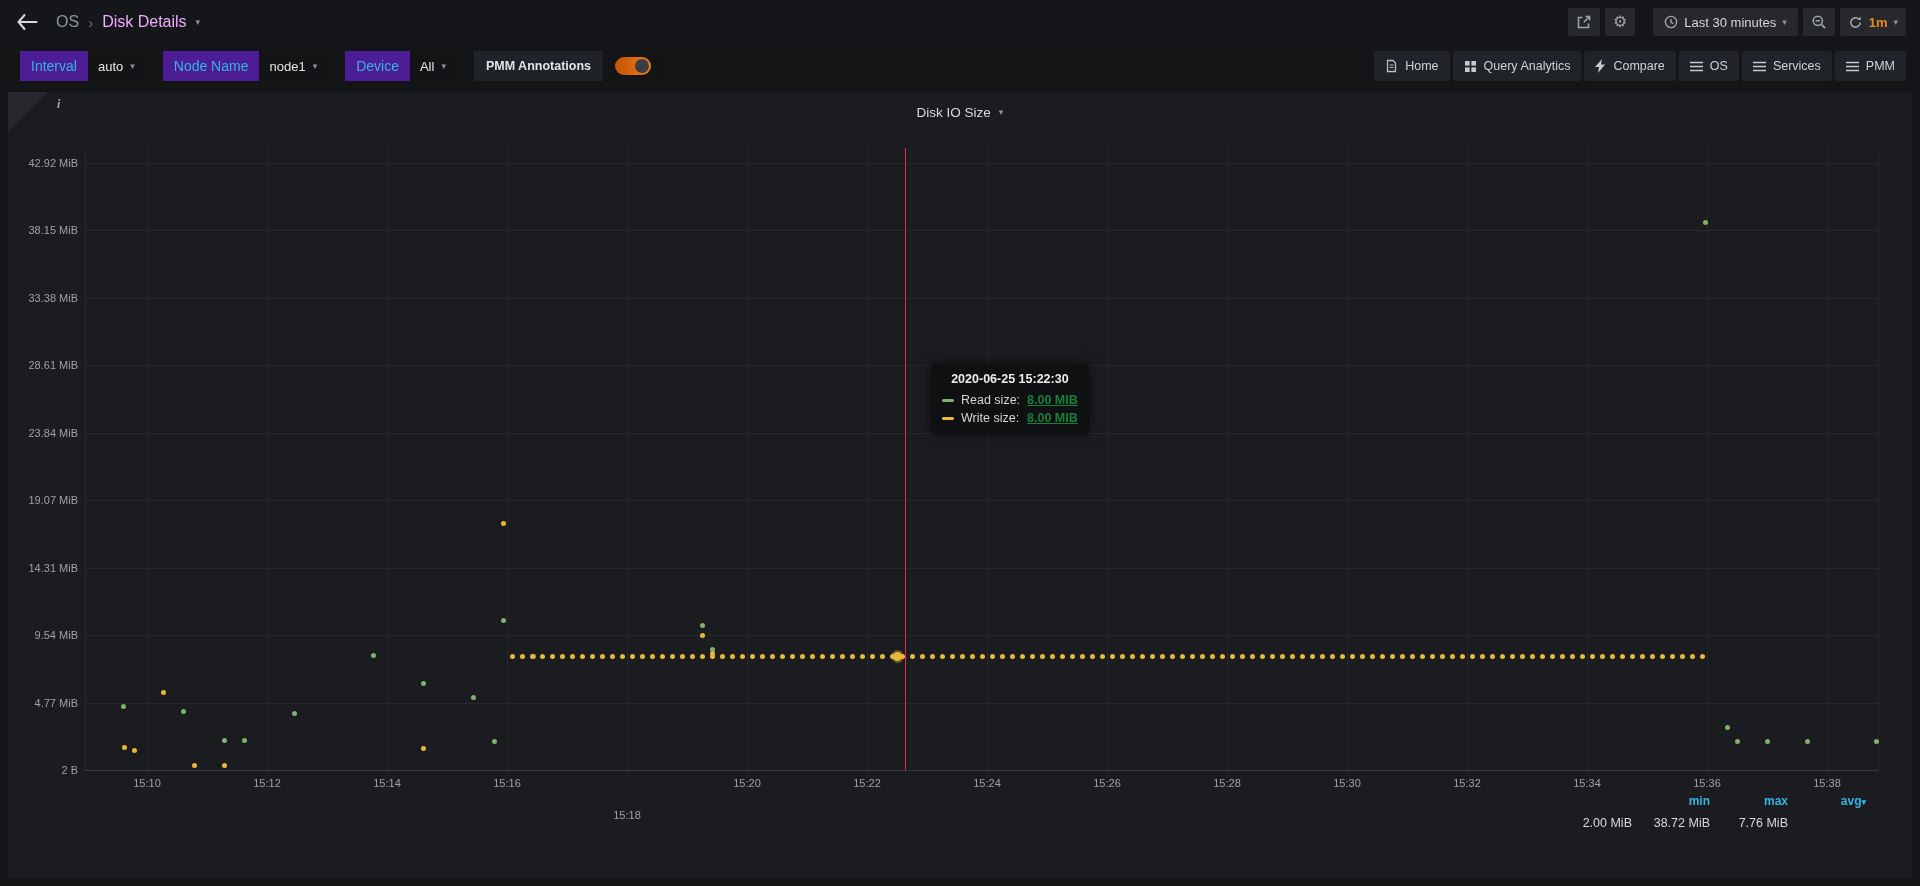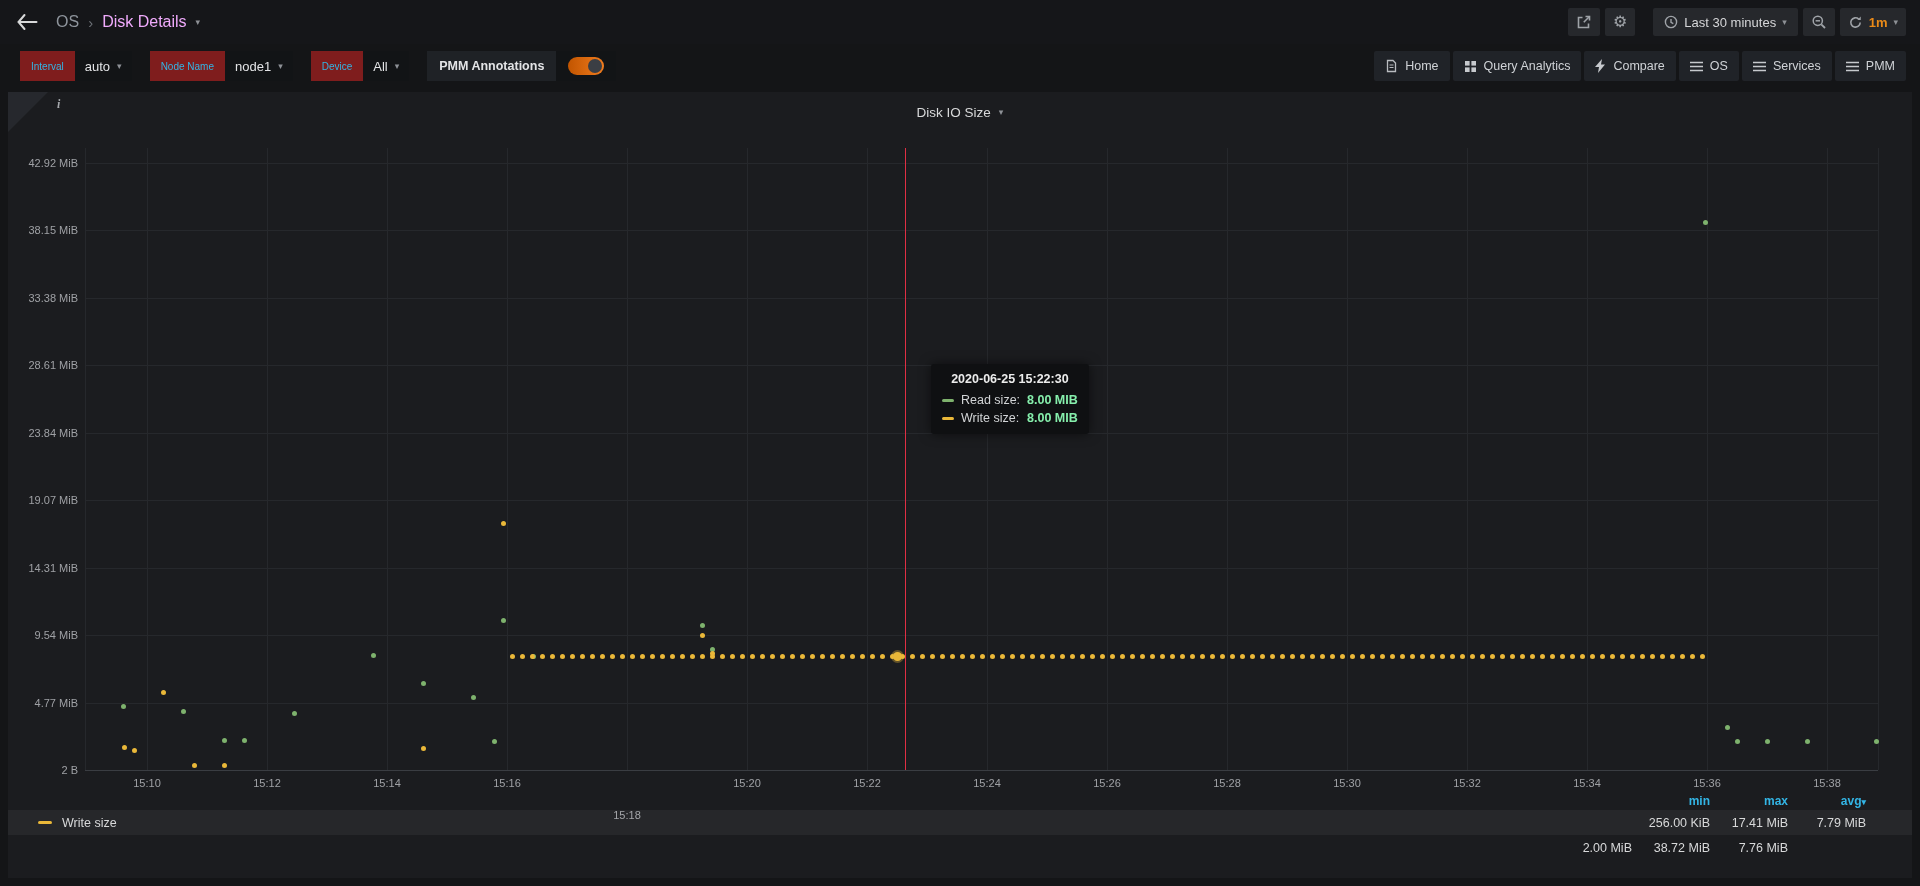--- a/index.html
+++ b/index.html
@@ -19,21 +19,21 @@
   .tool-btn { height:28px; min-width:30px; background:#26282c; border:none; border-radius:2px; color:#9fa3a8; display:flex; align-items:center; justify-content:center; gap:6px; padding:0 8px; cursor:pointer; font-family:inherit; }
   .tool-btn.text { color:#d5d6d8; font-size:13px; padding:0 11px; }
   .tool-btn .orange { color:#eb8b18; font-weight:bold; font-size:13px; }
   .gear-glyph { font-size:16px; line-height:1; }
   .group-gap { width:8px; }
 
   
   .submenu { height:44px; display:flex; align-items:center; justify-content:space-between; padding:0 14px 0 20px; }
   .vars { display:flex; align-items:center; gap:18px; }
   .var-group { display:flex; align-items:stretch; height:30px; }
-  .var-label { background:#7f1d1d; color:#33b5e5; font-size:10px; display:flex; align-items:center; padding:0 11px; }
+  .var-label { background:#4c1d95; color:#33b5e5; font-size:14px; display:flex; align-items:center; padding:0 11px; }
   .var-value { background:#121416; color:#e3e4e6; font-size:13px; display:flex; align-items:center; gap:7px; padding:0 10px; cursor:pointer; }
   .ann-label { background:#1f2226; color:#e3e4e6; font-size:12.5px; font-weight:bold; display:flex; align-items:center; padding:0 12px; }
   .toggle-wrap { background:#121416; display:flex; align-items:center; padding:0 12px; cursor:pointer; }
   .toggle { width:36px; height:18px; border-radius:10px; background:linear-gradient(90deg,#c25500,#f07c1e); position:relative; }
   .toggle .knob { position:absolute; right:2px; top:2px; width:14px; height:14px; border-radius:50%; background:#3b3e44; }
   .navlinks { display:flex; align-items:center; gap:3px; }
   .navlink { height:30px; background:#202328; border:none; border-radius:2px; color:#cfd2d6; font-size:12.5px; display:flex; align-items:center; gap:7px; padding:0 11px; cursor:pointer; font-family:inherit; }
   .navlink svg { flex:none; }
 
   
@@ -50,21 +50,21 @@
   .vgrid { position:absolute; width:1px; background:#26282c; }
   .annline { position:absolute; width:1px; z-index:5; }
   .dot { position:absolute; width:5px; height:5px; border-radius:50%; z-index:6; }
   .dot.hover { width:9px; height:9px; z-index:7; box-shadow:0 0 0 2px rgba(234,184,57,.35); }
 
   .tooltip { position:absolute; left:923px; top:272px; min-width:152px; background:#0f1012; border-radius:3px; padding:8px 11px 9px 11px; z-index:20; box-shadow:0 0 12px rgba(0,0,0,.55); }
   .tt-title { font-size:12.5px; font-weight:bold; color:#ececec; text-align:center; margin-bottom:7px; white-space:nowrap; }
   .tt-row { display:flex; align-items:center; gap:7px; font-size:12.5px; margin-top:4px; white-space:nowrap; }
   .tt-row .dash { width:12px; height:3px; border-radius:2px; flex:none; }
   .tt-row .lbl { color:#d2d4d6; }
-  .tt-row .val { font-weight:bold; color:#86efac; margin-left:auto; }
+  .tt-row .val { font-weight:bold; color:#15803d; margin-left:auto;text-decoration:underline; }
 
   .legend { position:absolute; left:0; top:700px; width:100%; }
   .lg-grid { display:grid; grid-template-columns:1fr 78px 78px 78px; padding:0 46px 0 30px; align-items:center; }
   .lg-head { height:18px; }
   .lg-head .hcell { text-align:right; color:#33b5e5; font-size:12px; font-weight:bold; cursor:pointer; }
   .lg-row { height:25px; font-size:12.5px; }
   .lg-row.hl { background:rgba(255,255,255,.05); }
   .lg-series { display:flex; align-items:center; gap:10px; cursor:pointer; }
   .lg-swatch { width:14px; height:3px; border-radius:2px; flex:none; }
   .lg-val { text-align:right; color:#d8d9da; }
@@ -447,29 +447,20 @@
           </div>
       </div>
 
       <div class="legend" id="legend">
           <div class="lg-grid lg-head">
             <div></div>
             <div class="hcell">min</div>
             <div class="hcell">max</div>
             <div class="hcell">avg<span style="font-size: 9px;">▾</span></div>
           </div>
-          <div class="lg-grid lg-row hl">
-            <div class="lg-series">
-              <span class="lg-swatch" style="background: rgb(234, 184, 57);"></span>
-              <span>Write size</span>
-            </div>
-            <div class="lg-val">256.00 KiB</div>
-            <div class="lg-val">17.41 MiB</div>
-            <div class="lg-val">7.79 MiB</div>
-          </div>
           <div class="lg-grid lg-row">
             <div class="lg-val">2.00 MiB</div>
             <div class="lg-val">38.72 MiB</div>
             <div class="lg-val">7.76 MiB</div>
           </div>
         </div>
     </section>
   </main>
 </div>
 

